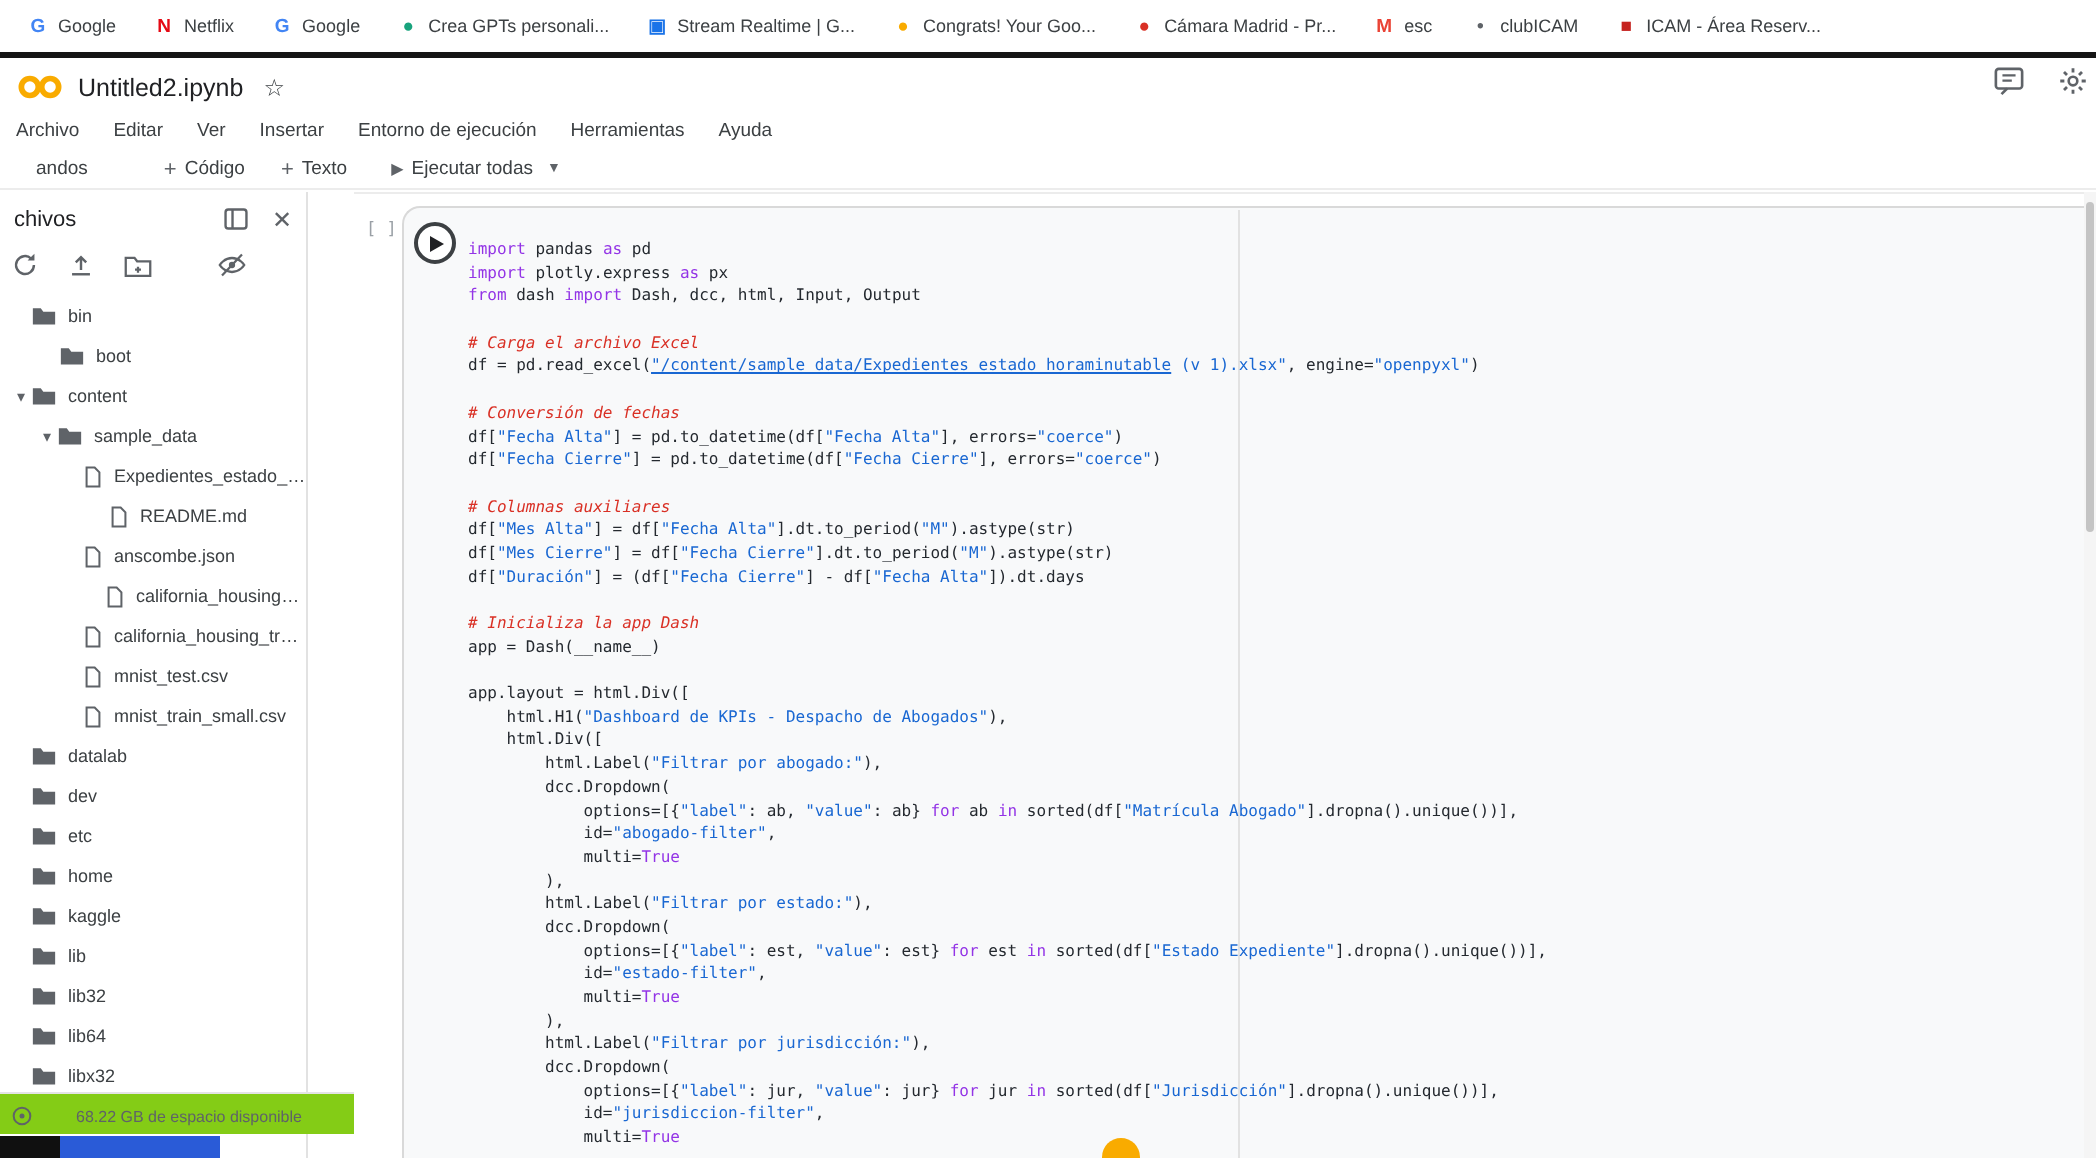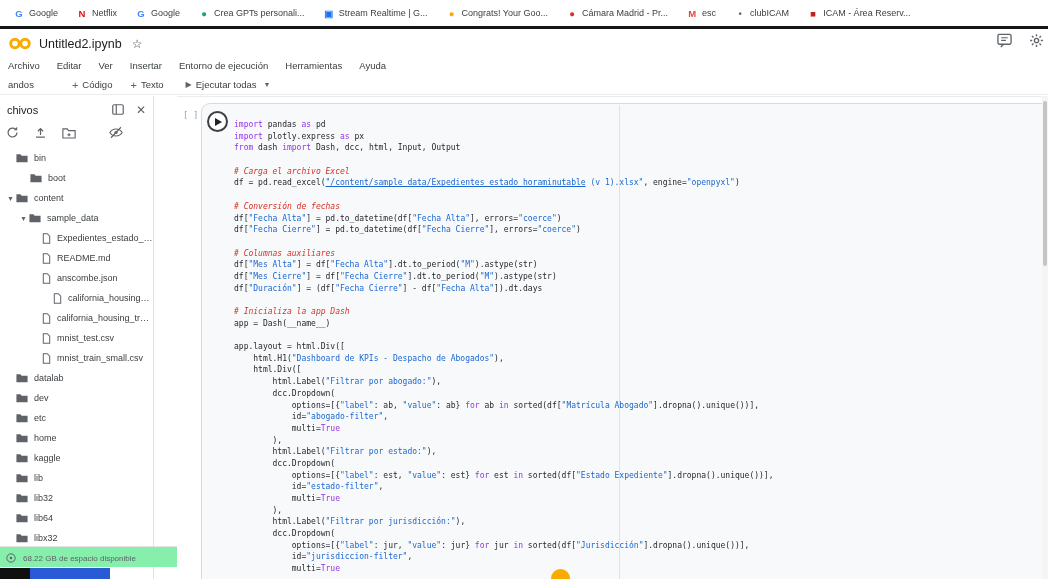--- a/index.html
+++ b/index.html
@@ -20,39 +20,39 @@
   .star { font-size:12px; margin-left:10px; color:#3c4043; cursor:pointer; }
   .header-right { position:absolute; right:4px; top:33px; display:flex; gap:17px; align-items:center; }
   .hicon { cursor:pointer; line-height:0; }
 
   
   .menubar { position:absolute; top:58px; left:0; right:0; height:15px; display:flex; gap:17px; padding-left:8px; font-size:9.5px; color:#3c4043; align-items:center; }
   .menu-item { cursor:pointer; white-space:nowrap; }
 
   
   .toolbar { position:absolute; top:75px; left:0; right:0; height:20px; display:flex; align-items:center; font-size:9.5px; color:#3c4043; border-bottom:1px solid #ececec; }
-  .cmd-trunc { margin-left:8px; }
+  .cmd-trunc { margin-left:18px; }
   .tb-btn { display:flex; align-items:center; gap:4px; cursor:pointer; white-space:nowrap; }
   .tb-plus { font-size:11px; color:#5f6368; }
   .tb-caret { font-size:7px; color:#5f6368; margin-left:3px; }
   .tb-play { font-size:8px; color:#5f6368; }
   .sp40 { width:38px; } .sp18 { width:18px; } .sp22 { width:22px; }
 
   
   .files { position:absolute; top:96px; left:0; width:154px; bottom:0; background:#fff; border-right:1px solid #e2e2e2; }
   .files-header { display:flex; align-items:center; height:27px; padding:0 7px; font-size:11px; color:#202124; }
   .files-header .grow { flex:1; }
   .files-actions { display:flex; gap:15px; padding:3px 4px 9px 6px; align-items:center; }
   .act { cursor:pointer; line-height:0; }
   .tree { font-size:9px; color:#3c4043; overflow:hidden; }
   .tree-row { display:flex; align-items:center; height:20px; white-space:nowrap; overflow:hidden; cursor:pointer; }
   .arrow { width:11px; display:inline-block; font-size:8px; color:#5f6368; text-align:center; flex:none; }
   .ticon { line-height:0; margin-right:6px; flex:none; }
   .tlabel { overflow:hidden; text-overflow:ellipsis; }
-  .storage { position:absolute; bottom:12px; left:0; width:177px; border-top:1px solid #e4e4e4; padding:6px 6px 4px 6px; font-size:8px; color:#5f6368; display:flex; gap:7px; align-items:center; background:#86efac; }
+  .storage { position:absolute; bottom:12px; left:0; width:177px; border-top:1px solid #e4e4e4; padding:6px 6px 4px 6px; font-size:8px; color:#5f6368; display:flex; gap:22px; align-items:center; background:#84cc16; }
 
   
   .notebook { position:absolute; top:96px; left:177px; right:0; bottom:0; background:#fff; border-top:1px solid #ececec; }
   .exec { position:absolute; left:6px; top:13px; font-family:"DejaVu Sans Mono","Liberation Mono",monospace; font-size:8.5px; color:#9aa0a6; }
   .cell { position:absolute; left:24px; top:6px; right:-2px; bottom:-8px; background:#f8f9fa; border:1px solid #d9d9d9; border-right:none; border-bottom:none; border-radius:9px 0 0 0; }
   .run-btn { position:absolute; left:5px; top:7px; width:21px; height:21px; border-radius:50%; background:#fff; border:2px solid #3c4043; display:flex; align-items:center; justify-content:center; cursor:pointer; }
   .run-btn::after { content:""; border-left:7px solid #202124; border-top:4.5px solid transparent; border-bottom:4.5px solid transparent; margin-left:2px; }
   .ruler { position:absolute; left:417px; top:1px; bottom:0; width:1px; background:#e2e2e2; }
   .code { position:absolute; left:32px; top:15px; right:8px; bottom:0;
           font-family:"DejaVu Sans Mono","Liberation Mono",monospace; font-size:8px; line-height:11.7px; color:#24292f; overflow:hidden; }
@@ -246,21 +246,21 @@
             </svg></span>
           <span class="tlabel">sample_data</span>
         </div>
         <div class="tree-row" style="padding-left: 31px;">
           <span class="arrow"></span>
           <span class="ticon"><svg width="9" height="11" viewBox="0 0 9 12">
               <path d="M1 .8h4.4L8 3.5v7.7H1z" fill="none" stroke="#5f6368" stroke-width="1.1"></path>
             </svg></span>
           <span class="tlabel">Expedientes_estado_horami...</span>
         </div>
-        <div class="tree-row" style="padding-left: 31px;">
+        <div class="tree-row" style="padding-left: 44px;">
           <span class="arrow"></span>
           <span class="ticon"><svg width="9" height="11" viewBox="0 0 9 12">
               <path d="M1 .8h4.4L8 3.5v7.7H1z" fill="none" stroke="#5f6368" stroke-width="1.1"></path>
             </svg></span>
           <span class="tlabel">README.md</span>
         </div>
         <div class="tree-row" style="padding-left: 31px;">
           <span class="arrow"></span>
           <span class="ticon"><svg width="9" height="11" viewBox="0 0 9 12">
               <path d="M1 .8h4.4L8 3.5v7.7H1z" fill="none" stroke="#5f6368" stroke-width="1.1"></path>

